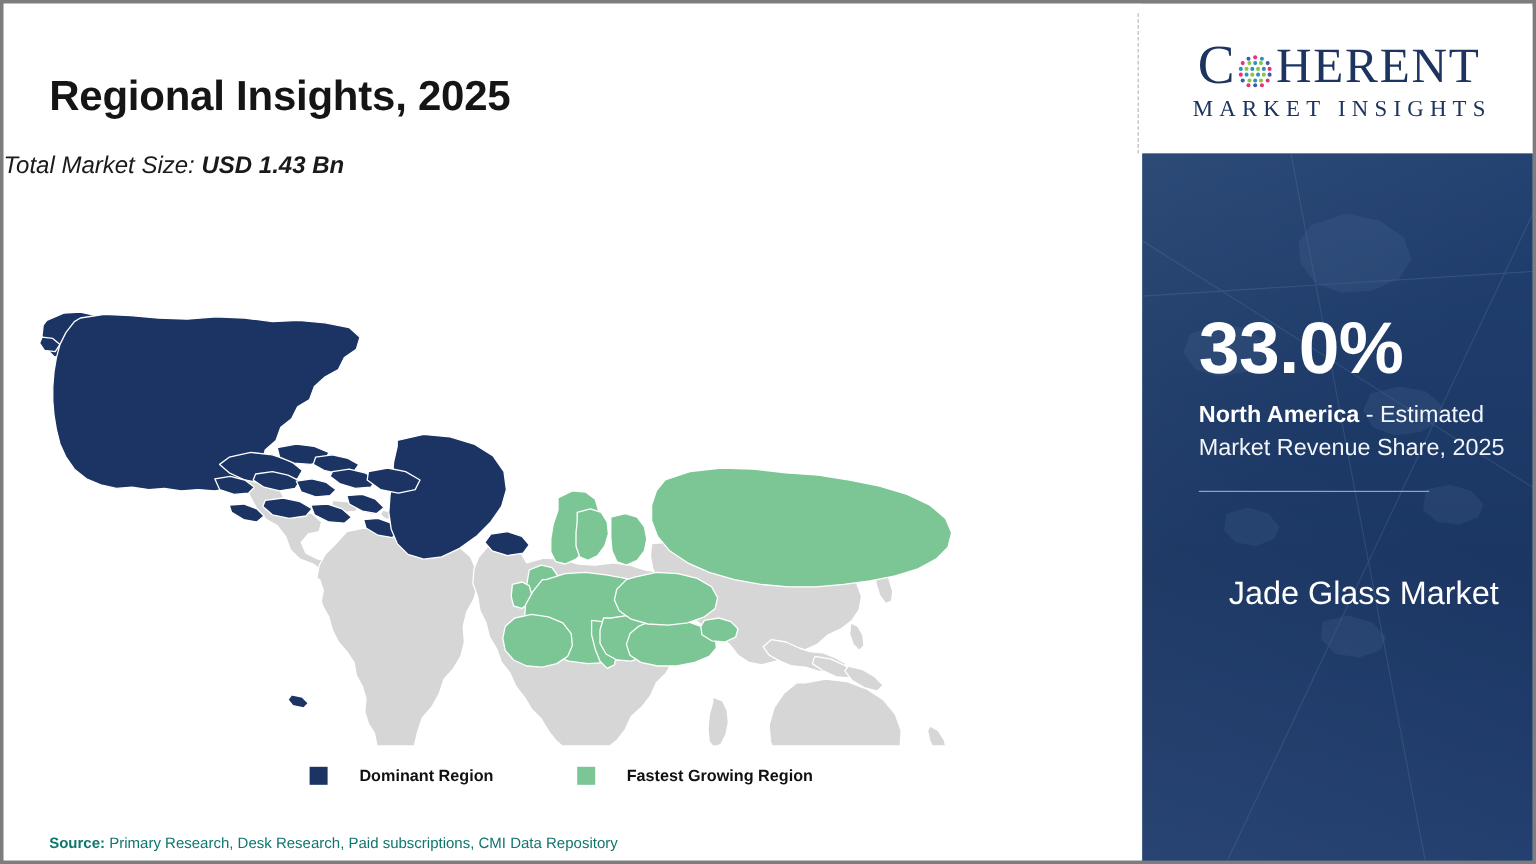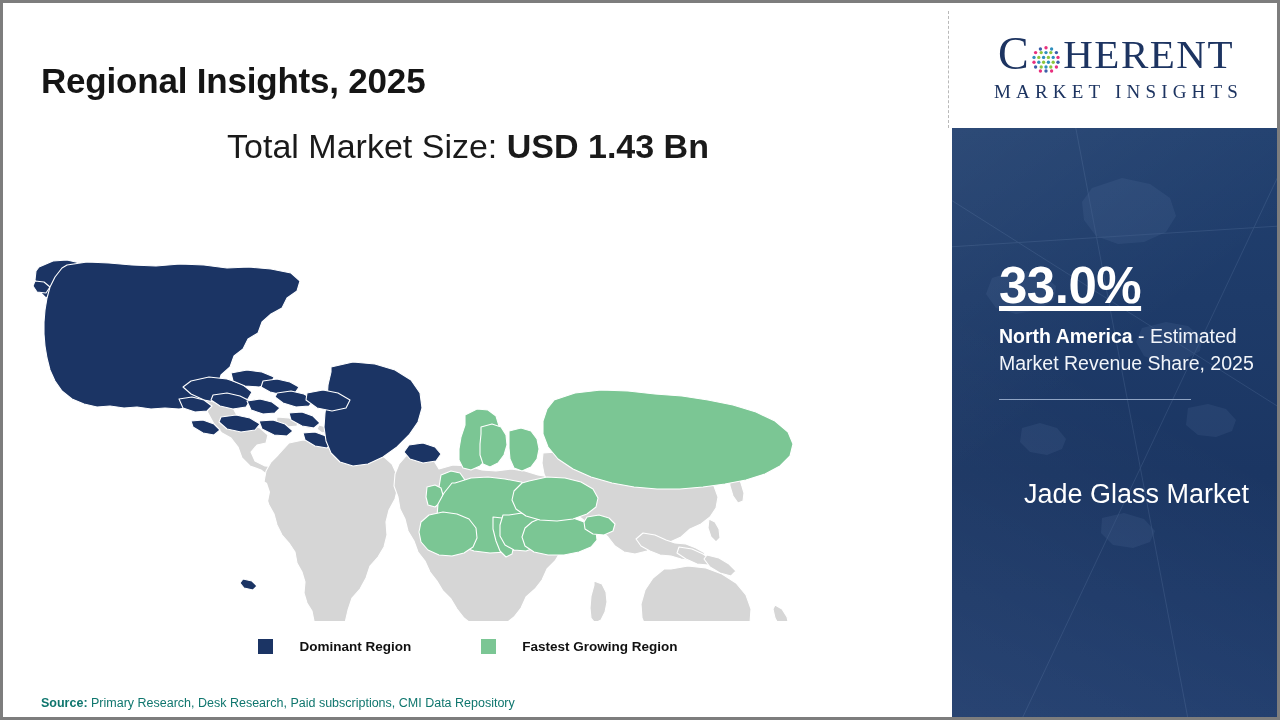--- a/index.html
+++ b/index.html
@@ -22,22 +22,21 @@
     position:absolute;left:0;top:0;width:948px;height:714px;
     background:#ffffff;
   }
   .page-title{
     position:absolute;left:38px;top:31px;
     font-size:35px;font-weight:bold;color:#151515;
     letter-spacing:-0.2px;line-height:1.1;white-space:nowrap;margin-top:28px;
   }
   .market-size{
     position:absolute;left:0;top:124px;width:930px;
-    text-align:center;
-    font-size:34px;color:#1a1a1a;white-space:nowrap;
+    font-size:20px;color:#1a1a1a;white-space:nowrap;font-style:italic;
   }
   .market-size .ms-label{font-weight:400;}
   .market-size .ms-value{font-weight:bold;}
 
   
   .map-wrap{
     position:absolute;left:28px;top:178px;width:810px;height:440px;
   }
   .map-wrap svg{display:block;width:100%;height:100%;}
 
@@ -103,23 +102,22 @@
     overflow:hidden;
   }
   .panel-texture{
     position:absolute;left:0;top:0;width:100%;height:100%;
     opacity:.30;pointer-events:none;
   }
   .panel-texture svg{display:block;width:100%;height:100%;}
 
   .stat-inner{position:absolute;left:47px;top:132px;width:268px;}
   .stat-value{
-    font-size:51px;font-weight:bold;color:#ffffff;line-height:1;
+    font-size:61px;font-weight:bold;color:#ffffff;line-height:1;
     letter-spacing:-0.5px;
-    text-decoration:underline;
   }
   .stat-desc{
     margin-top:12px;
     font-size:19.5px;color:#f2f5fa;line-height:1.38;
   }
   .stat-desc .region{font-weight:bold;color:#ffffff;}
   .stat-rule{
     margin-top:22px;width:192px;height:1px;background:#8fa4c4;
   }
   .market-name{

